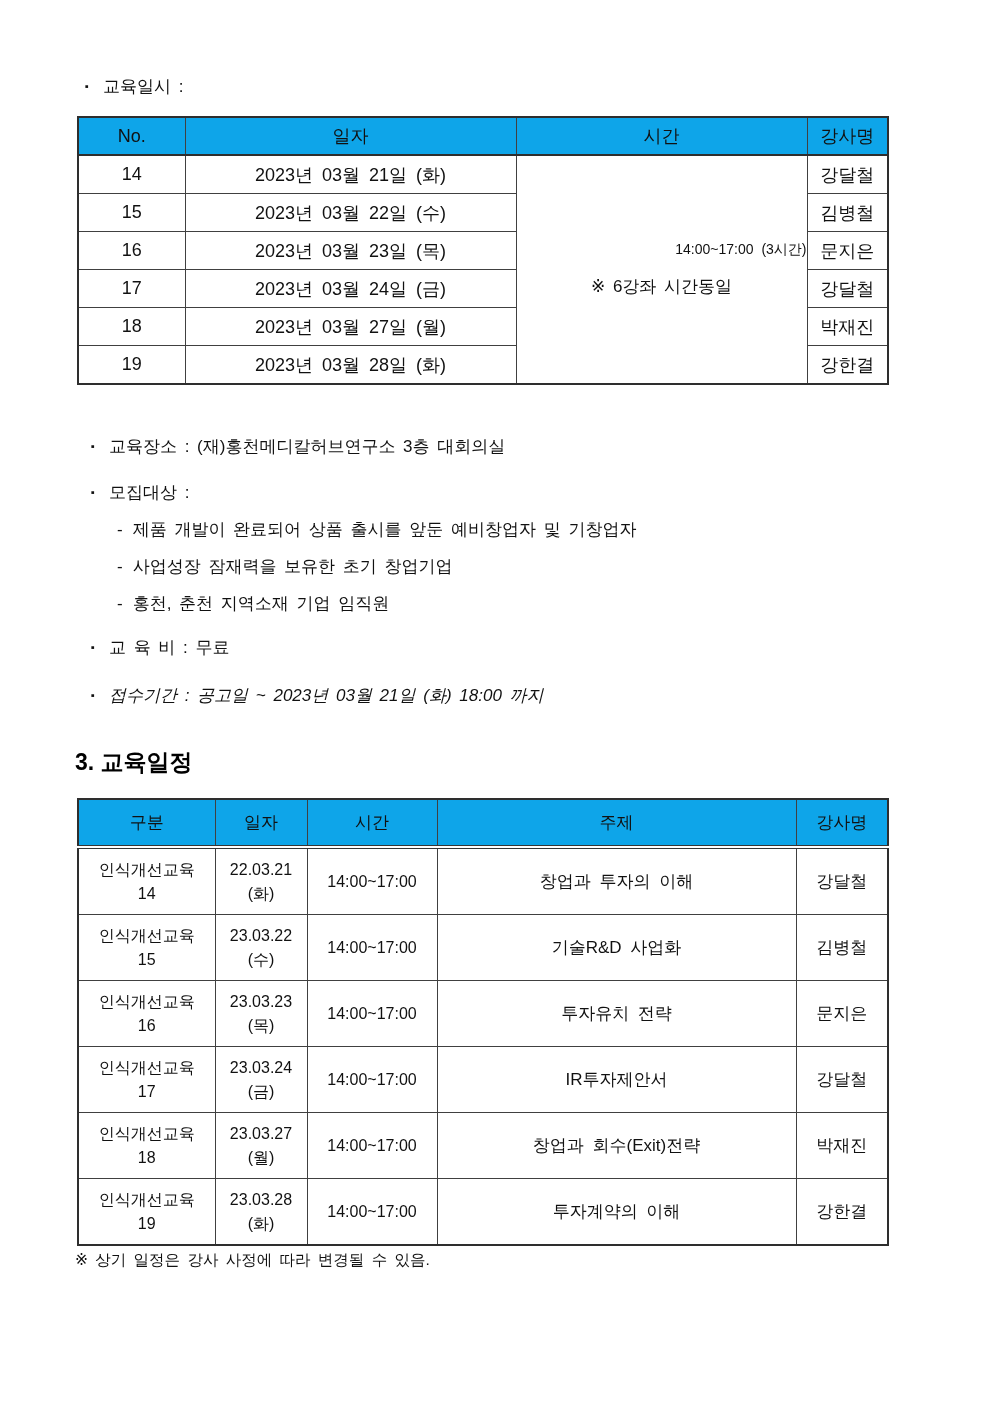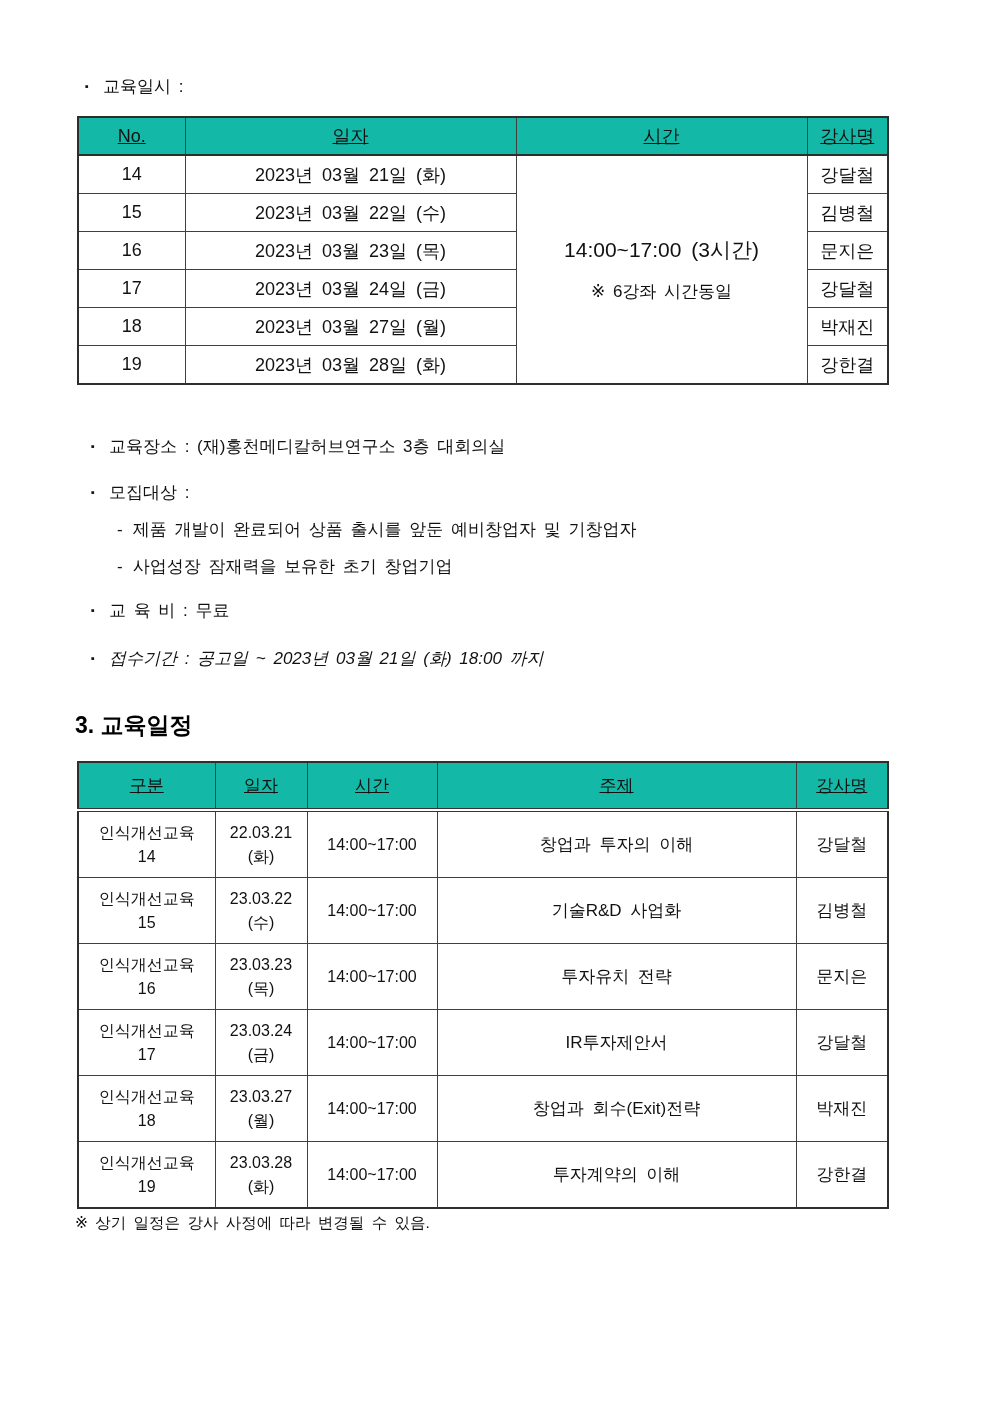--- a/index.html
+++ b/index.html
@@ -24,24 +24,24 @@
   table{border-collapse:collapse;table-layout:fixed;width:810px;}
   .t1{margin-top:18px;border:2px solid #2e2e2e;}
   .t2{margin-top:22px;border:2px solid #2e2e2e;}
   th,td{
     border:1px solid #404040;
     text-align:center;vertical-align:middle;
     padding:0;overflow:hidden;
     font-weight:normal;
     word-spacing:4px;
   }
-  th{background:#14b8a6;text-decoration:underline;}
+  th{background:#0ea5e9;}
   .t1 th{height:36px;font-size:18px;border-bottom:2px solid #2e2e2e;}
   .t1 td{height:37px;font-size:18px;}
-  .t1 .time-merged{font-size:21px;}
+  .t1 .time-merged{font-size:14px;text-align:right;}
   .t1 .time-sub{font-size:17px;margin-top:16px;word-spacing:3px;}
   .t2 th{height:45px;font-size:17px;border-bottom:4px double #353535;margin-left:48px;}
   .t2 td{height:65px;font-size:16px;}
   .t2 .topic,.t2 .teacher{font-size:17px;}
   .two-line div{line-height:24px;}
   
   .h2{margin:41px 0 0 -2px;font-size:23px;line-height:28px;font-weight:bold;color:#000;}
   .footnote{margin-top:4px;margin-left:-2px;font-size:15.5px;line-height:20px;word-spacing:3px;}
 </style>
 </head>
@@ -109,20 +109,23 @@
       <span class="sq">▪</span><span>교육장소 : (재)홍천메디칼허브연구소 3층 대회의실</span>
     </div>
     <div class="info-line mt-lg">
       <span class="sq">▪</span><span>모집대상 :</span>
     </div>
     <div class="dash-line">
       <span class="dash">-</span><span>제품 개발이 완료되어 상품 출시를 앞둔 예비창업자 및 기창업자</span>
     </div>
     <div class="dash-line">
       <span class="dash">-</span><span>사업성장 잠재력을 보유한 초기 창업기업</span>
+    </div>
+    <div class="dash-line">
+      <span class="dash">-</span><span>홍천, 춘천 지역소재 기업 임직원</span>
     </div>
     <div class="info-line" style="margin-top:21px;">
       <span class="sq">▪</span><span>교 육 비 : 무료</span>
     </div>
     <div class="info-line" style="margin-top:25px;font-style:italic;">
       <span class="sq">▪</span><span>접수기간 : 공고일 ~ 2023년 03월 21일 (화) 18:00 까지</span>
     </div>
   </div>
 
   <div class="h2">3. 교육일정</div>

